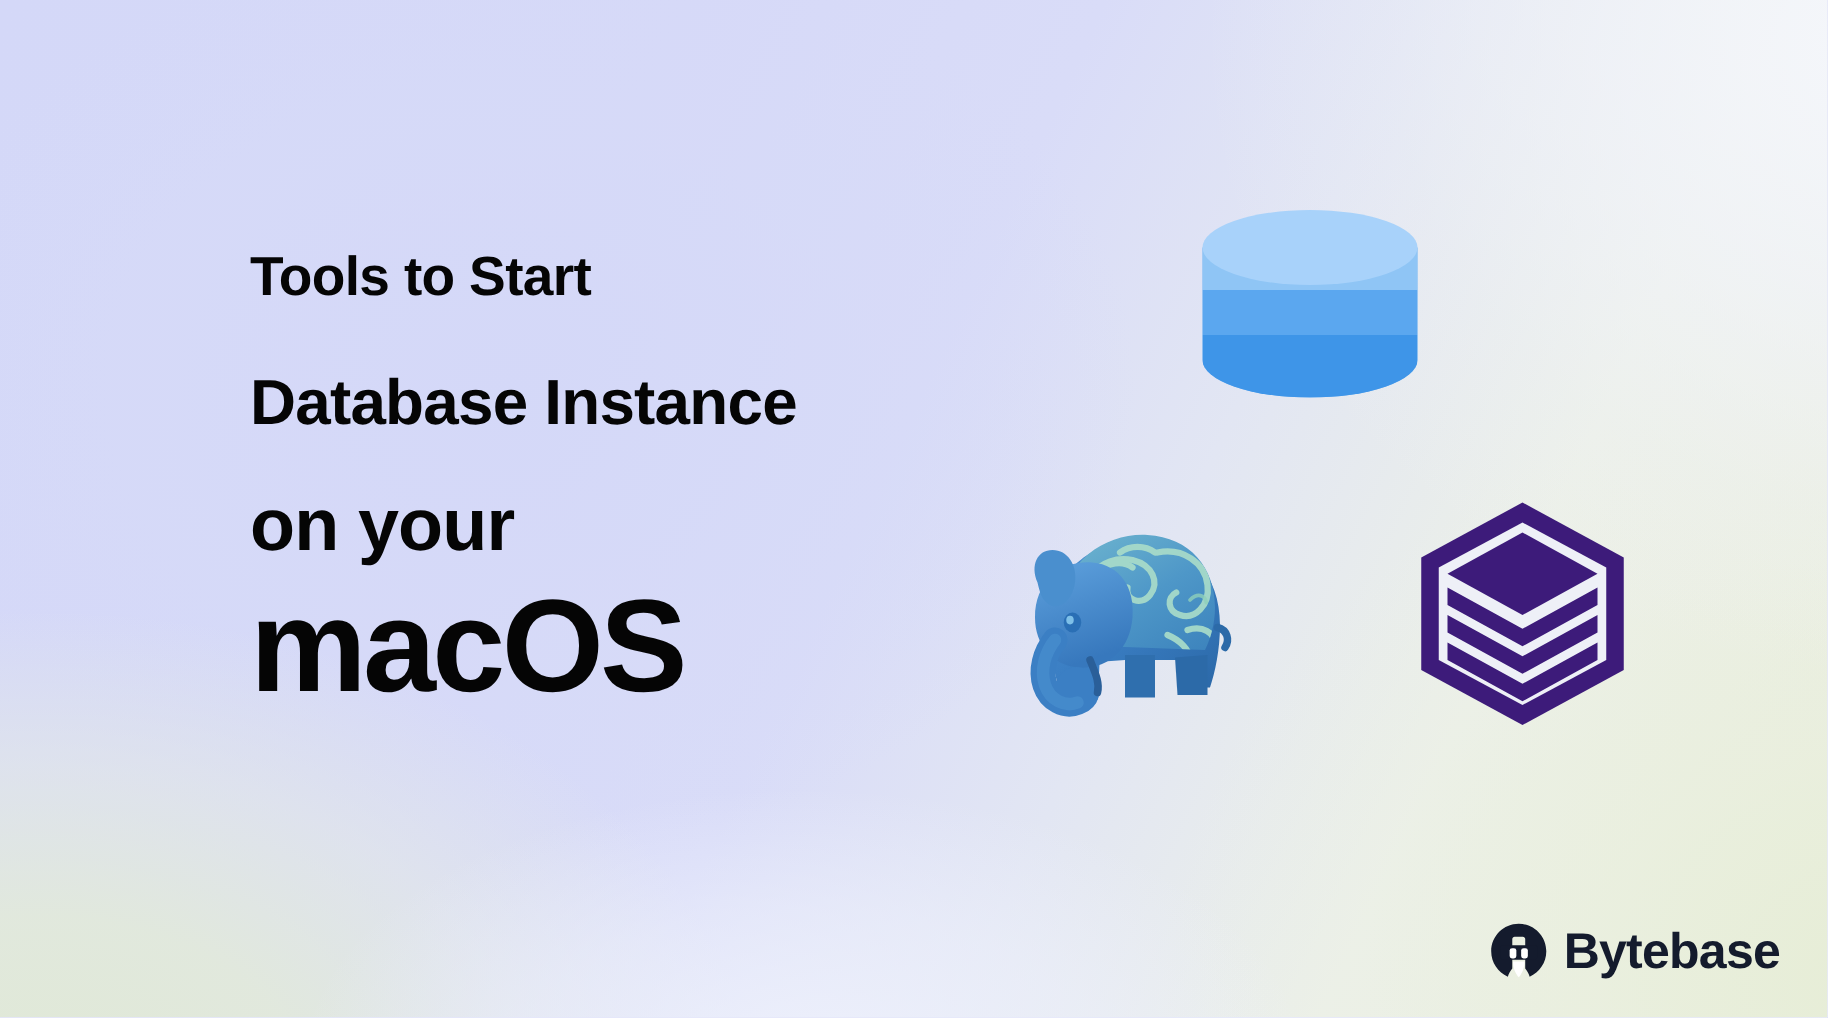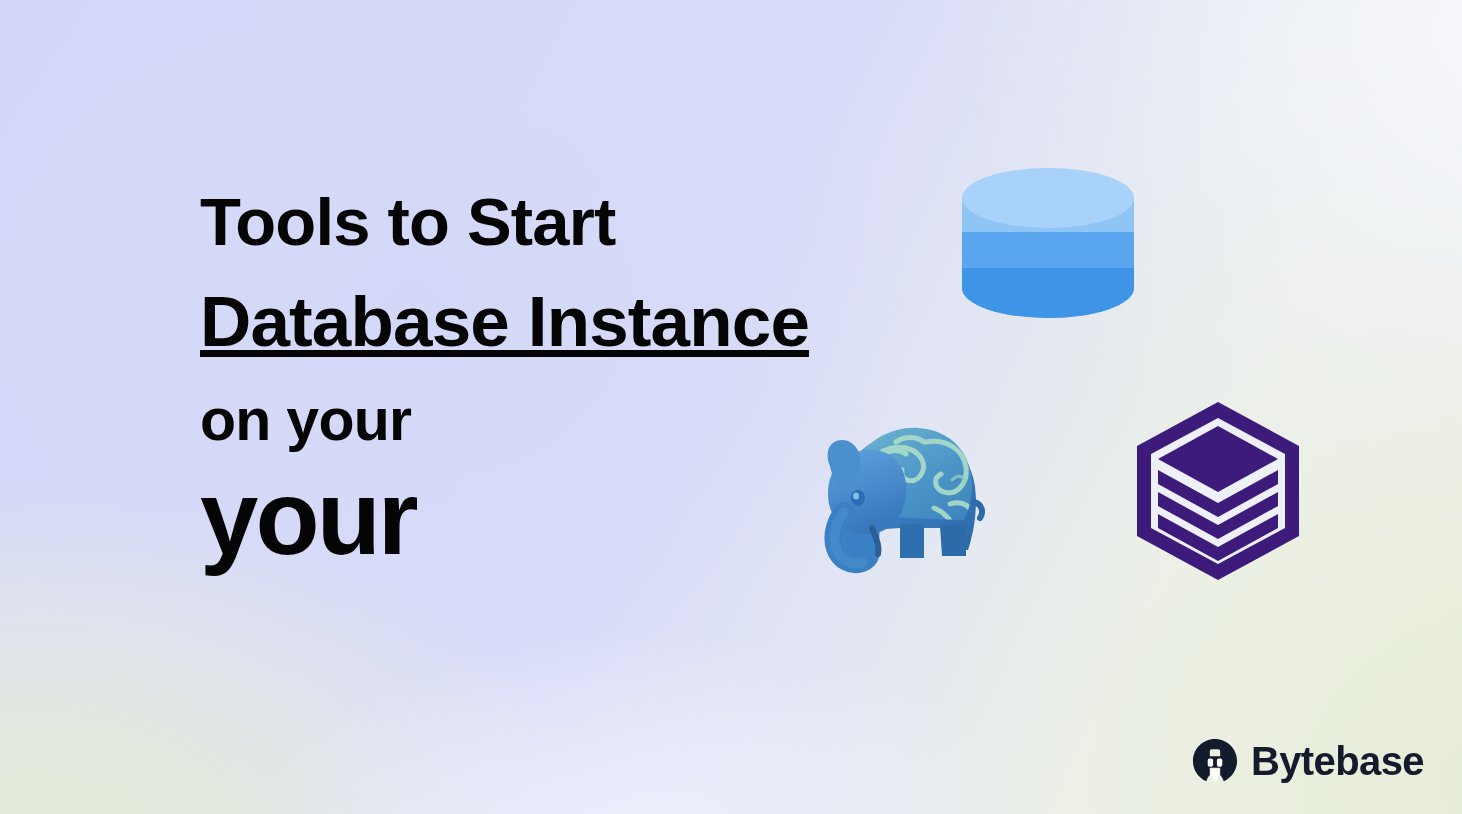--- a/index.html
+++ b/index.html
@@ -70,22 +70,22 @@
     left:200px; top:172px;
     width:700px;
   }
   .hl-line {
     color:#050505;
     font-weight:700;
     letter-spacing:-0.012em;
     white-space:nowrap;
     font-family:"Liberation Sans", sans-serif;
   }
-  .hl-1 { font-size:67px; line-height:100px; }
-  .hl-2 { font-size:71px; line-height:100px;text-decoration:underline; }
+  .hl-1 { font-size:44px; line-height:100px; }
+  .hl-2 { font-size:51px; line-height:100px; }
   .hl-3 { font-size:59px; line-height:96px; }
   .hl-4 {
     font-size:105px;
     line-height:112px;
     letter-spacing:-0.028em;
     font-weight:700;
     margin-top:-6px;
   }
 
   
@@ -140,21 +140,21 @@
   <div class="bg-layer bg-lav-core"></div>
   <div class="bg-layer bg-green-bl"></div>
   <div class="bg-layer bg-green-br"></div>
   <div class="bg-layer bg-white-tr"></div>
   <div class="bg-layer bg-white-bc"></div>
 
   <div id="headline">
     <div class="hl-line hl-1">Tools to Start</div>
     <div class="hl-line hl-2">Database Instance</div>
     <div class="hl-line hl-3">on your</div>
-    <div class="hl-line hl-4">your</div>
+    <div class="hl-line hl-4">macOS</div>
   </div>
 
   <div id="db-cylinder">
     <svg viewBox="0 0 180 160" xmlns="http://www.w3.org/2000/svg">
       <defs>
         <clipPath id="cylClip">
           <path d="M4 30 H176 V120 A86 30 0 0 1 4 120 Z"></path>
         </clipPath>
       </defs>
 

